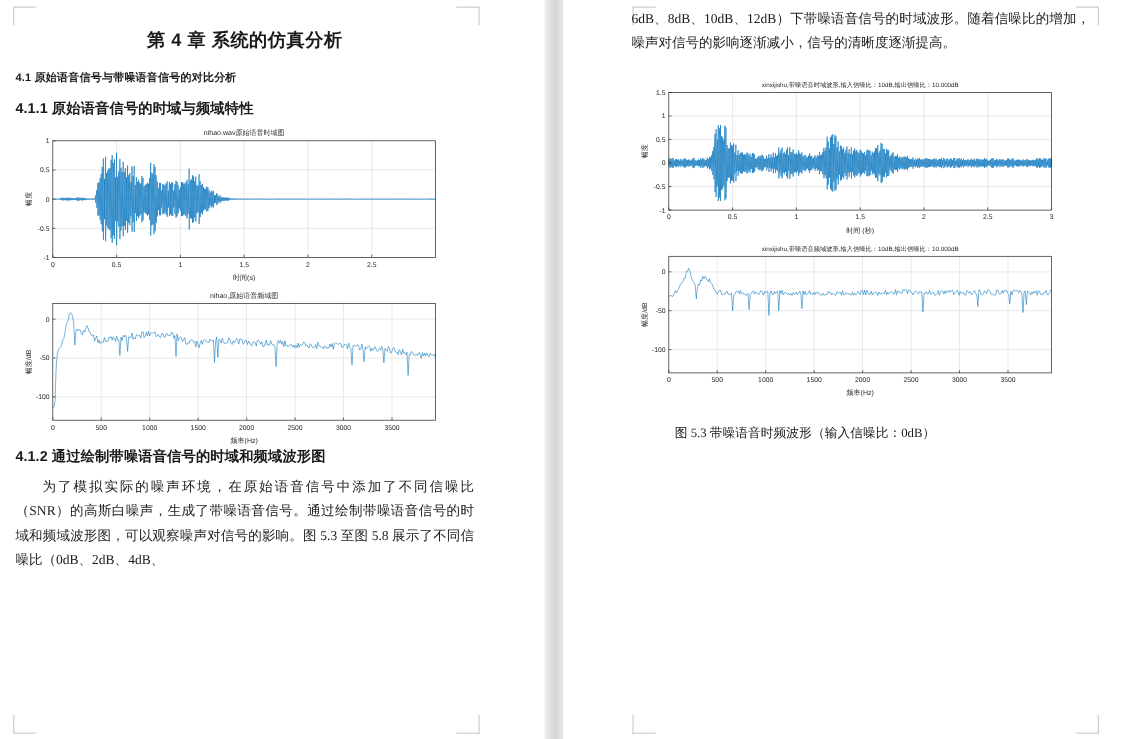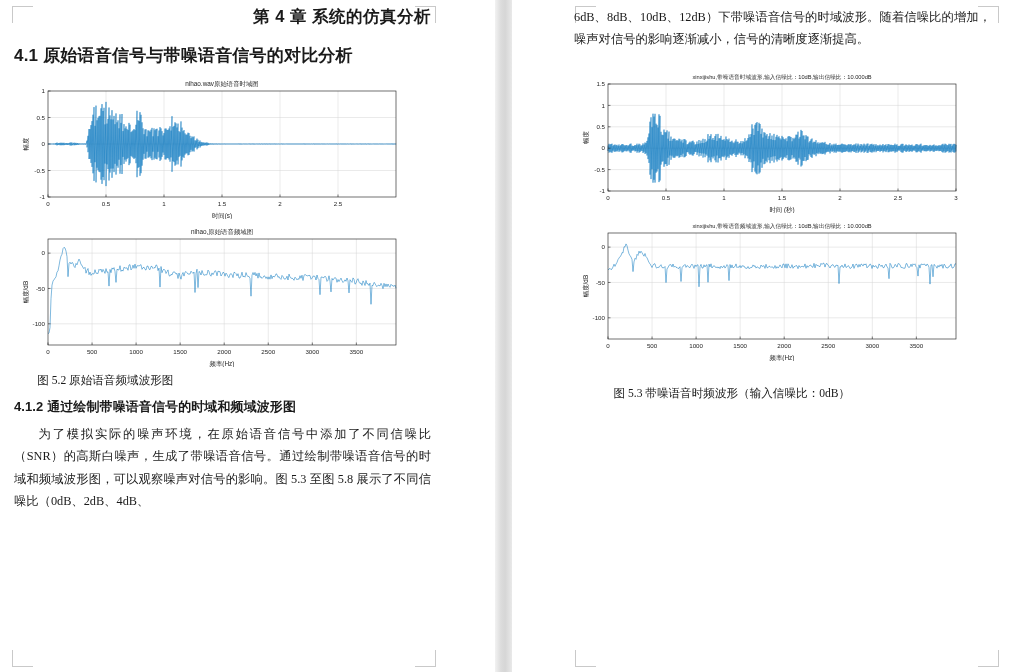--- a/index.html
+++ b/index.html
@@ -27,26 +27,26 @@
   .mark.tl{border-left:1.5px solid #c9c9c9;border-top:1.5px solid #c9c9c9;}
   .mark.tr{border-right:1.5px solid #c9c9c9;border-top:1.5px solid #c9c9c9;}
   .mark.bl{border-left:1.5px solid #c9c9c9;border-bottom:1.5px solid #c9c9c9;}
   .mark.br{border-right:1.5px solid #c9c9c9;border-bottom:1.5px solid #c9c9c9;}
 
   .body-left{position:absolute;left:14px;top:6px;width:417px;}
   .body-right{position:absolute;left:62px;top:6px;width:417px;}
 
   h1.chapter{
     font-family:"Liberation Sans","DejaVu Sans",sans-serif;
-    font-size:16.5px;font-weight:bold;text-align:right;
-    margin:0 0 16px 0;letter-spacing:.5px;
+    font-size:16.5px;font-weight:bold;text-align:center;
+    margin:20px 0 16px 0;letter-spacing:.5px;
   }
   h2.sec{
     font-family:"Liberation Sans","DejaVu Sans",sans-serif;
-    font-size:17px;font-weight:bold;margin:0 0 12px 0;letter-spacing:.2px;
+    font-size:10px;font-weight:bold;margin:0 0 12px 0;letter-spacing:.2px;
   }
   h3.subsec{
     font-family:"Liberation Sans","DejaVu Sans",sans-serif;
     font-size:13px;font-weight:bold;margin:0 0 7px 0;letter-spacing:.1px;
   }
   p.para{
     font-size:12.3px;line-height:1.82;margin:0 0 6px 0;
     text-align:justify;text-justify:inter-ideograph;
     text-indent:2em;
   }
@@ -67,20 +67,21 @@
 
   <div class="page left">
     <div class="mark tl" style="left:12px;top:6px;"></div>
     <div class="mark tr" style="left:415px;top:6px;"></div>
     <div class="mark bl" style="left:12px;top:650px;"></div>
     <div class="mark br" style="left:415px;top:650px;"></div>
 
     <div class="body-left">
       <h1 class="chapter">第 4 章  系统的仿真分析</h1>
       <h2 class="sec">4.1  原始语音信号与带噪语音信号的对比分析</h2>
+      <h3 class="subsec">4.1.1 原始语音信号的时域与频域特性</h3>
 
       <div class="figure">
         <svg class="fig-svg" id="svg-fig-5-1-time" width="390" height="140" viewBox="0 0 390 140">
             <text x="208" y="7" text-anchor="middle" font-size="6.4" fill="#262626">nihao.wav原始语音时域图</text>
             <line x1="92" y1="12" x2="92" y2="118" stroke="#d4d4d4" stroke-width="0.5"></line>
             <line x1="150" y1="12" x2="150" y2="118" stroke="#d4d4d4" stroke-width="0.5"></line>
             <line x1="208" y1="12" x2="208" y2="118" stroke="#d4d4d4" stroke-width="0.5"></line>
             <line x1="266" y1="12" x2="266" y2="118" stroke="#d4d4d4" stroke-width="0.5"></line>
             <line x1="324" y1="12" x2="324" y2="118" stroke="#d4d4d4" stroke-width="0.5"></line>
             <line x1="34" y1="91.5" x2="382" y2="91.5" stroke="#d4d4d4" stroke-width="0.5"></line>
@@ -150,21 +151,20 @@
             <text x="31" y="99" text-anchor="end" font-size="6.2" fill="#262626">-100</text>
             <line x1="34" y1="61.46666666666667" x2="36.5" y2="61.46666666666667" stroke="#262626" stroke-width="0.6"></line>
             <text x="31" y="63.66666666666667" text-anchor="end" font-size="6.2" fill="#262626">-50</text>
             <line x1="34" y1="26.133333333333326" x2="36.5" y2="26.133333333333326" stroke="#262626" stroke-width="0.6"></line>
             <text x="31" y="28.333333333333325" text-anchor="end" font-size="6.2" fill="#262626">0</text>
             <text x="208" y="138.5" text-anchor="middle" font-size="6.4" fill="#262626">频率(Hz)</text>
             <text x="0" y="0" text-anchor="middle" font-size="6.4" fill="#262626" transform="translate(14,65) rotate(-90)">幅度/dB</text>
           </svg>
       </div>
 
-      <p class="caption">图 5.2  原始语音频域波形图</p>
       <h3 class="subsec">4.1.2 通过绘制带噪语音信号的时域和频域波形图</h3>
       <p class="para">为了模拟实际的噪声环境，在原始语音信号中添加了不同信噪比（SNR）的高斯白噪声，生成了带噪语音信号。通过绘制带噪语音信号的时域和频域波形图，可以观察噪声对信号的影响。图 5.3 至图 5.8 展示了不同信噪比（0dB、2dB、4dB、</p>
     </div>
   </div>
 
   <div class="gutter"></div>
 
   <div class="page right">
     <div class="mark tl" style="left:63px;top:6px;"></div>
     <div class="mark tr" style="left:466px;top:6px;"></div>

